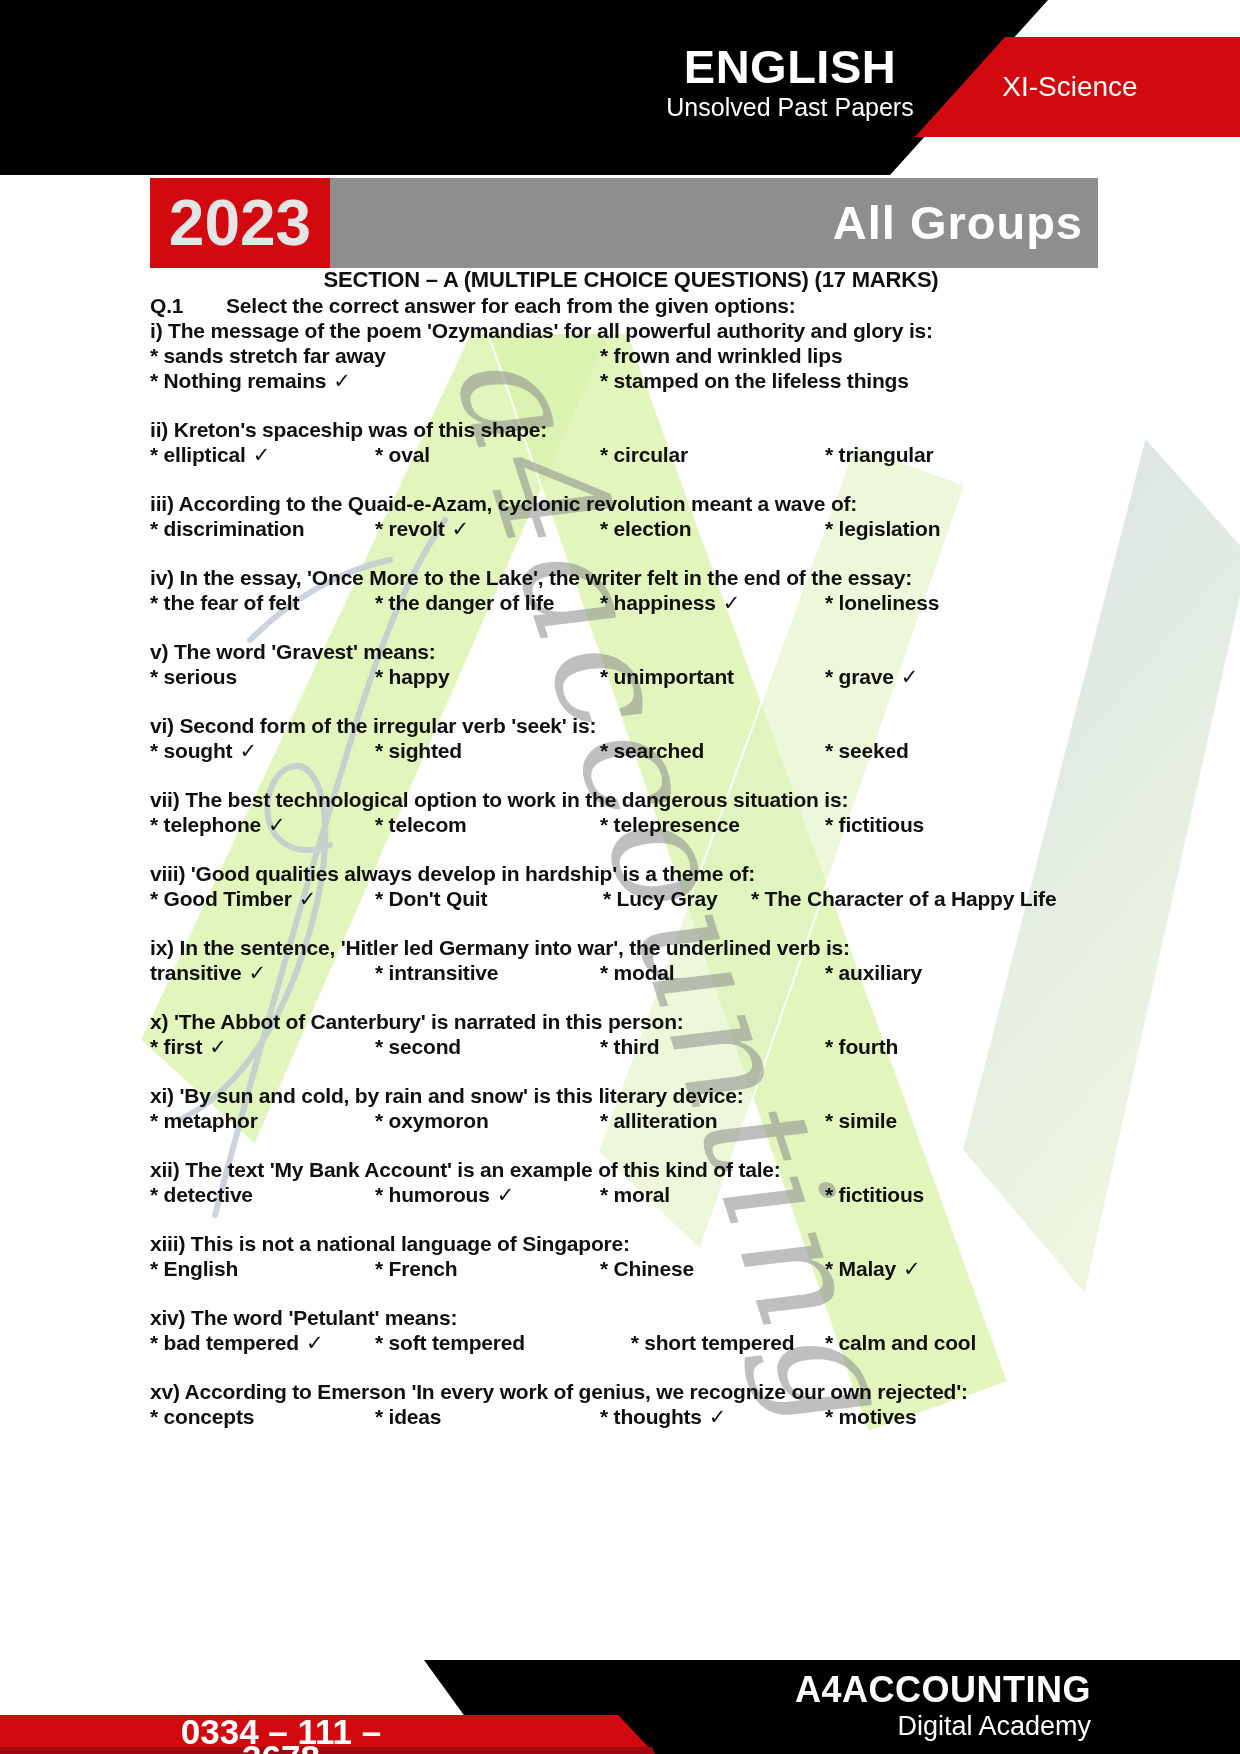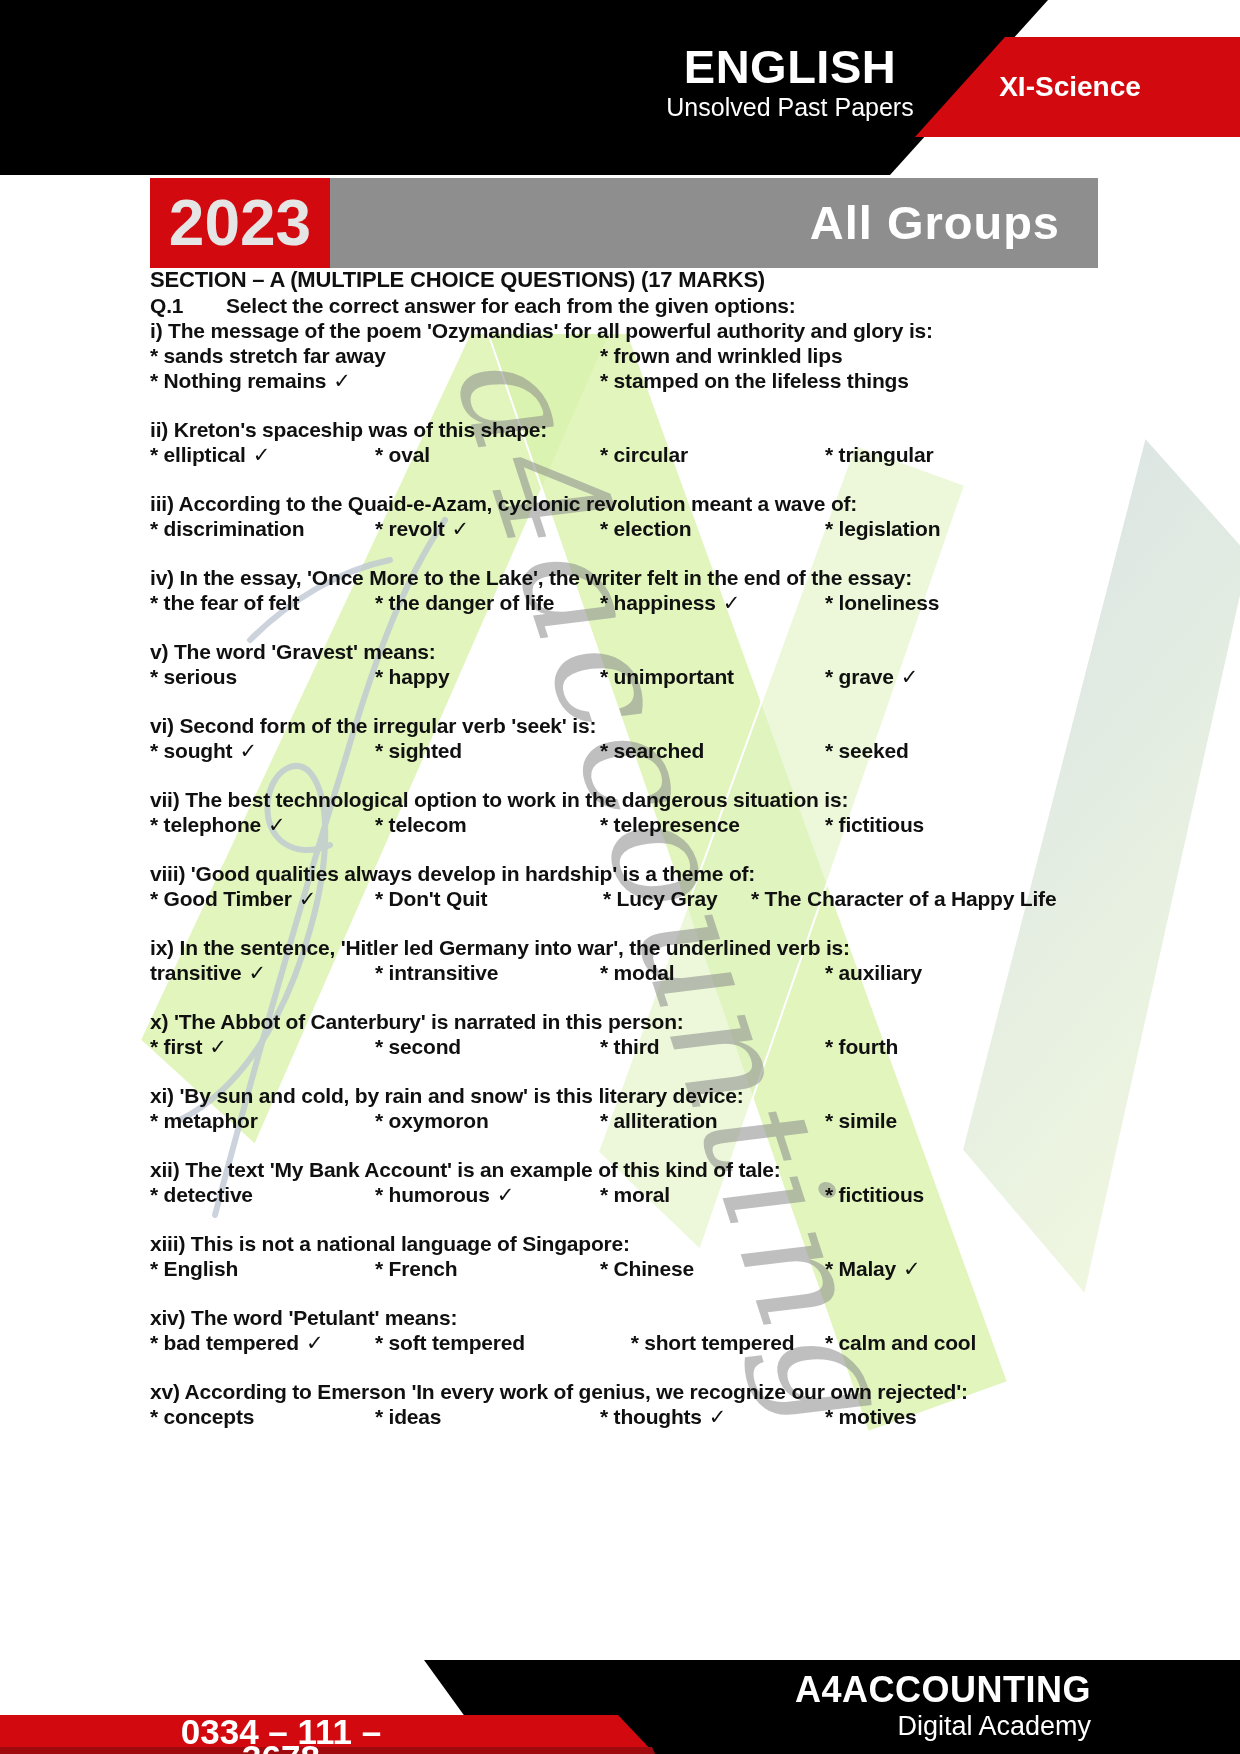--- a/index.html
+++ b/index.html
@@ -13,30 +13,30 @@
              -webkit-clip-path:polygon(0 0,1048px 0,890px 100%,0 100%);
              clip-path:polygon(0 0,1048px 0,890px 100%,0 100%);}
   .hdr-red{position:absolute;top:37px;left:0;width:1240px;height:100px;background:#d20a10;
            -webkit-clip-path:polygon(1005px 0,100% 0,100% 100%,915px 100%);
            clip-path:polygon(1005px 0,100% 0,100% 100%,915px 100%);}
   .hdr-subject{position:absolute;top:42px;left:620px;width:340px;text-align:center;
                color:#fff;font-size:47px;line-height:50px;font-weight:700;letter-spacing:.5px;}
   .hdr-sub{position:absolute;top:93px;left:620px;width:340px;text-align:center;
            color:#fff;font-size:25px;line-height:28px;font-weight:400;}
   .hdr-class{position:absolute;top:71px;left:955px;width:230px;text-align:center;
-             color:#fff;font-size:28px;line-height:32px;font-weight:700;}
+             color:#fff;font-size:28px;line-height:32px;font-weight:400;}
   .year-box{position:absolute;top:178px;left:150px;width:180px;height:90px;background:#d20a10;
             color:#e5e5e5;font-size:64px;font-weight:700;text-align:center;line-height:90px;}
   .groups-band{position:absolute;top:178px;left:330px;width:768px;height:90px;background:#8e8e8e;
                color:#fff;font-size:47px;font-weight:700;text-align:right;line-height:90px;
-               padding-right:38px;box-sizing:border-box;letter-spacing:1px;}
+               padding-right:15px;box-sizing:border-box;letter-spacing:1px;}
 
   
   .qa{position:absolute;top:266px;left:150px;width:962px;color:#101010;}
-  .sec-title{font-size:22px;line-height:27px;font-weight:700;letter-spacing:-0.2px;}
+  .sec-title{font-size:22px;line-height:27px;font-weight:700;text-align:center;letter-spacing:-0.2px;}
   .q1-row{display:flex;font-size:21px;line-height:25px;font-weight:700;letter-spacing:-0.2px;}
   .q1-num{width:76px;flex:none;}
   .q{margin-top:0;}
   .q + .q{margin-top:0;}
   .q-label{font-size:21px;line-height:25px;font-weight:700;letter-spacing:-0.2px;}
   .opt-row{display:flex;font-size:21px;line-height:25px;font-weight:700;letter-spacing:-0.2px;}
   .opt{flex:none;white-space:nowrap;}
   .opt:last-child{flex:1 1 auto;}
   .check{font-weight:400;margin-left:7px;font-size:21px;}
   .q-gap{height:24px;}

